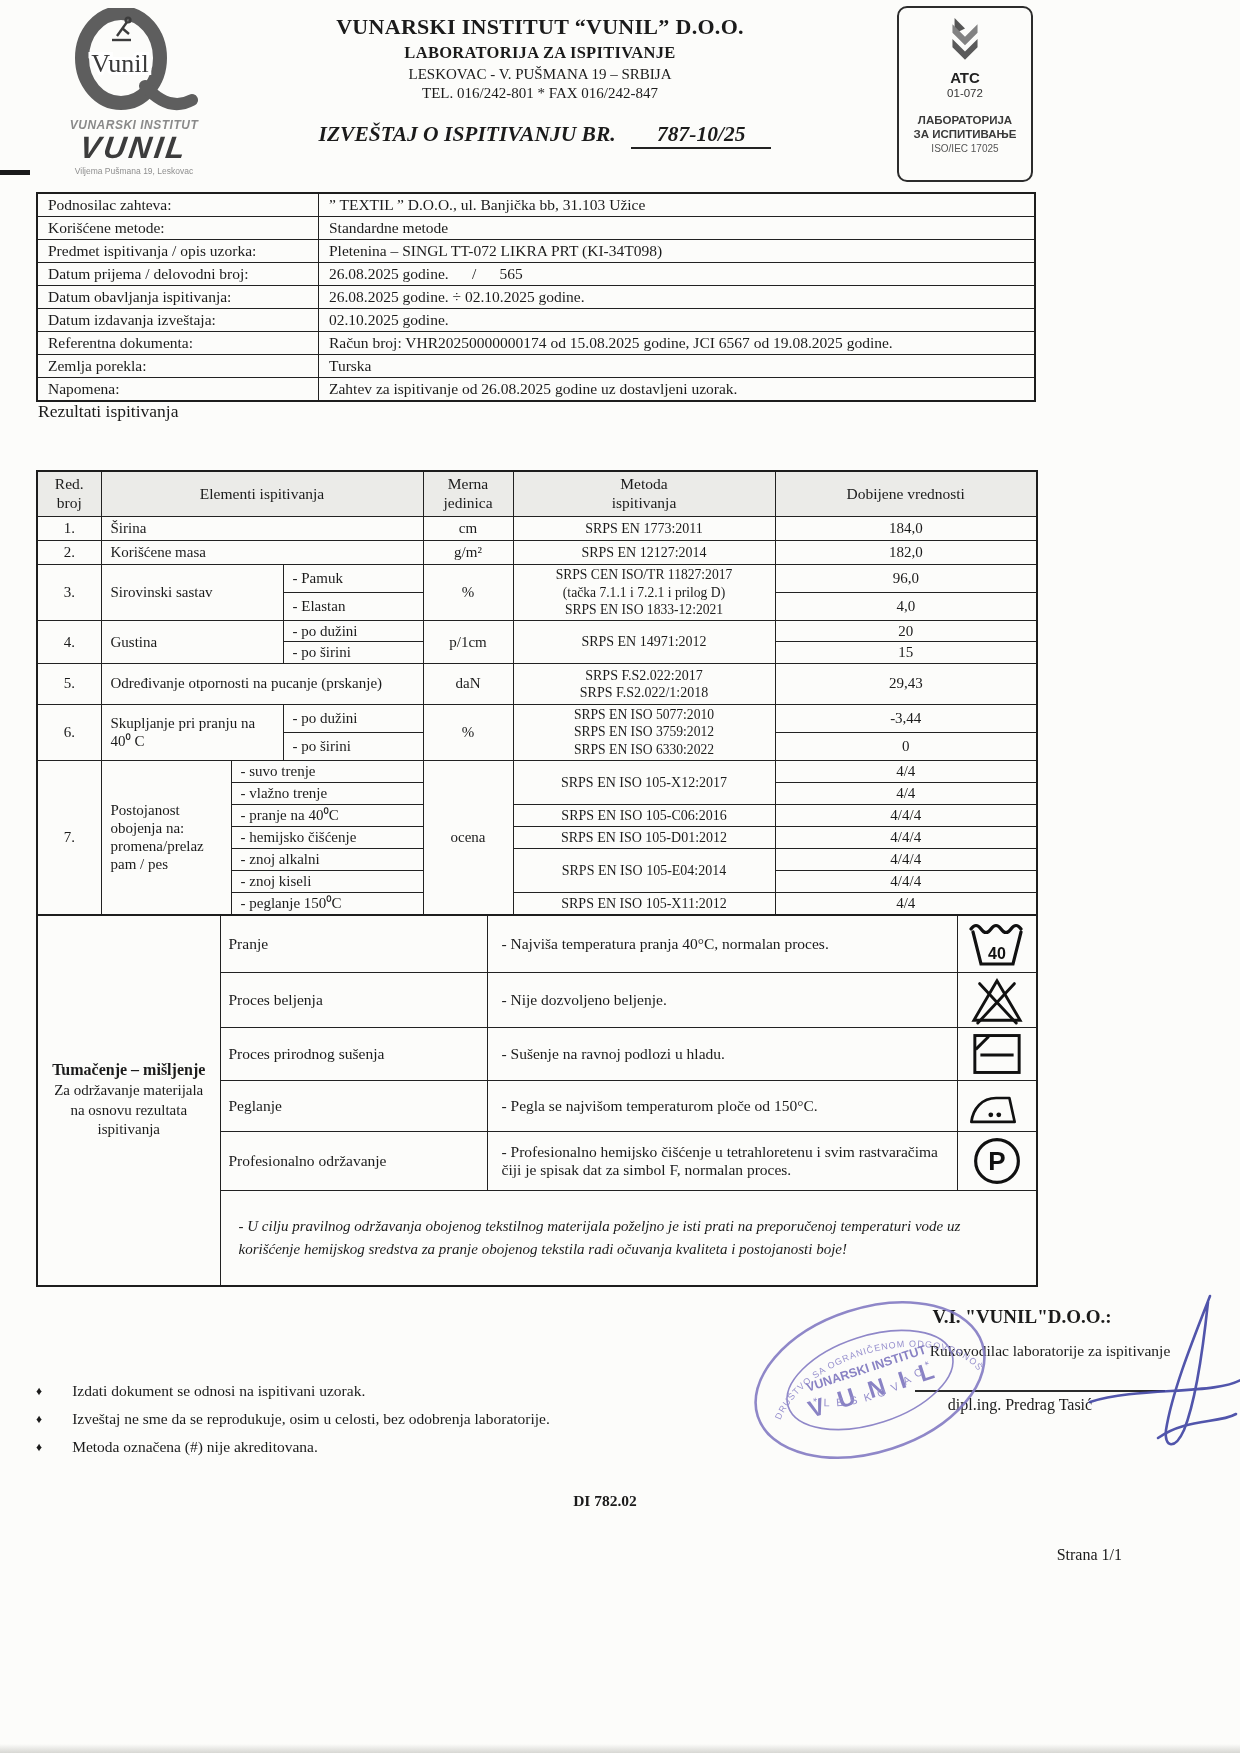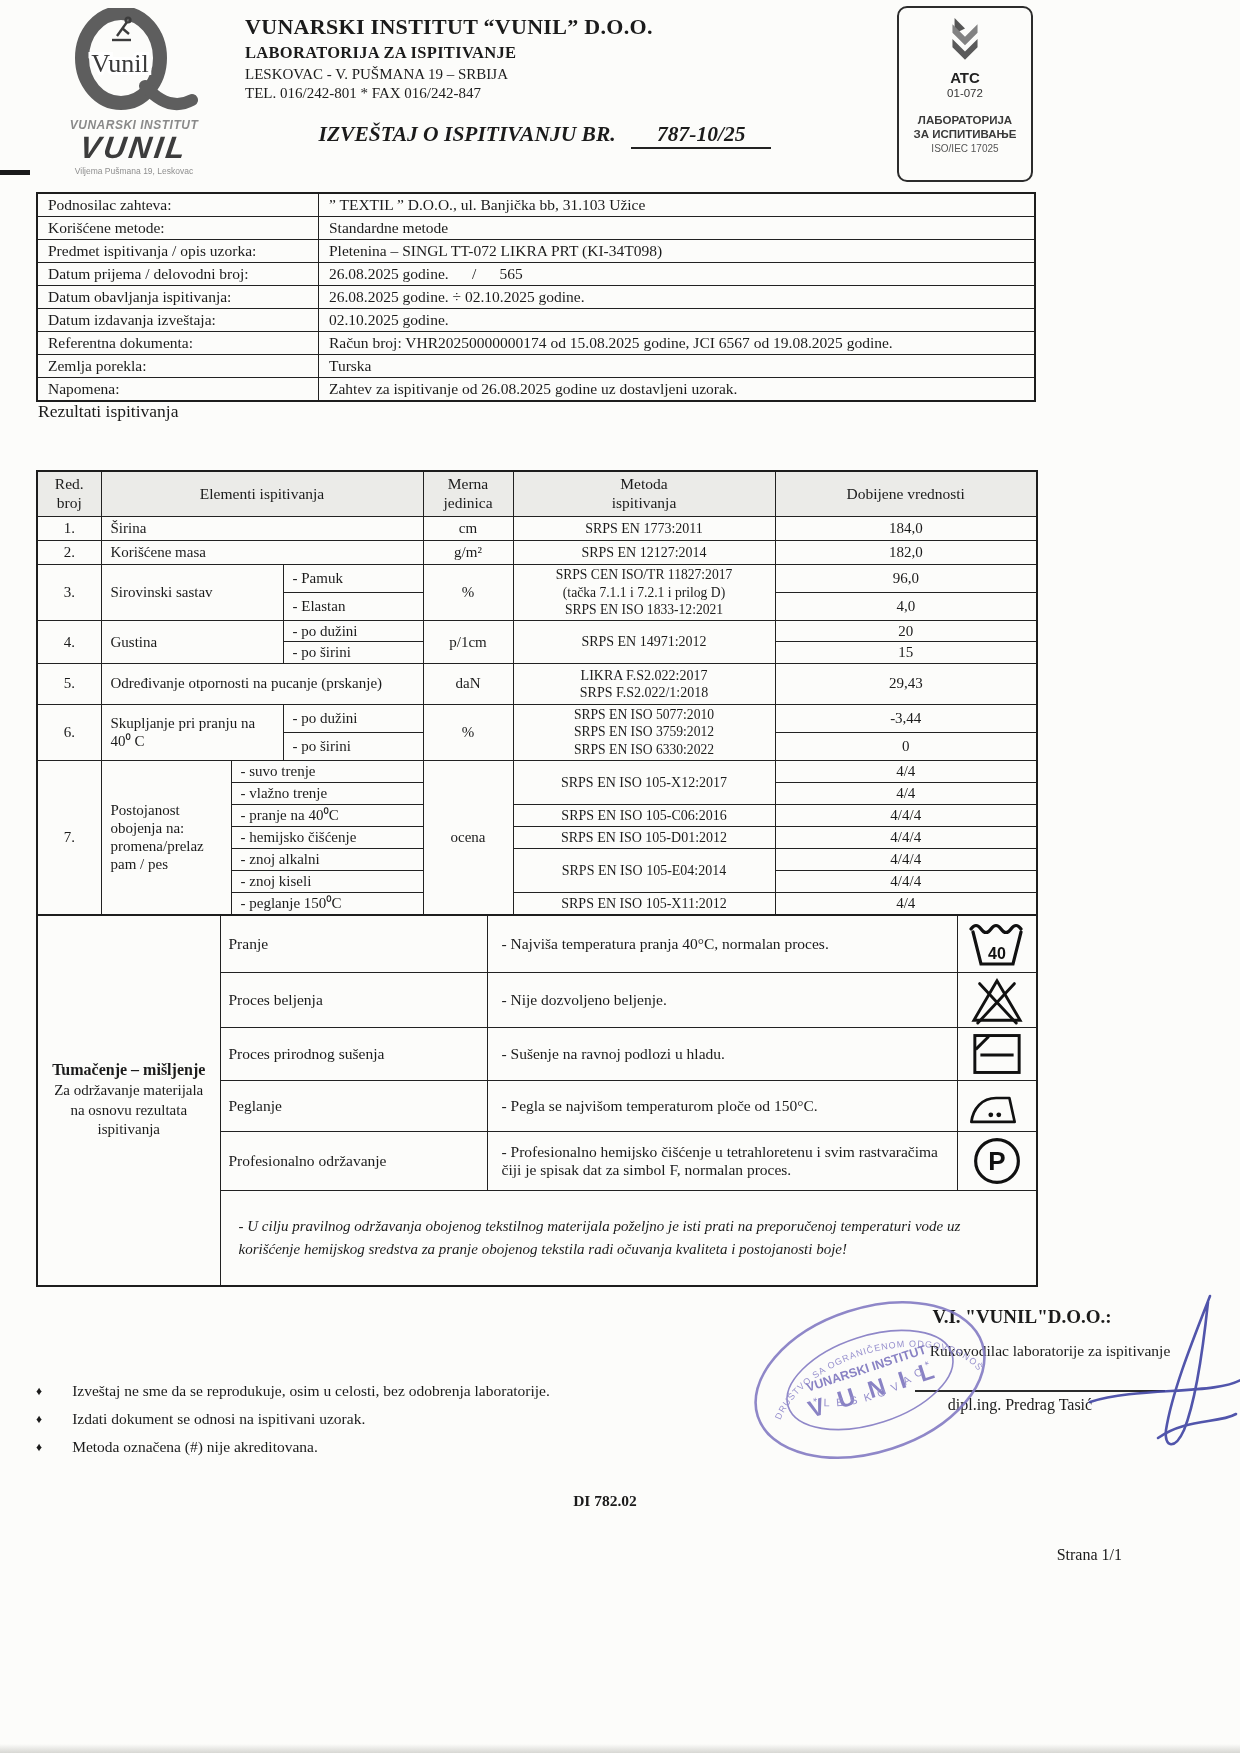--- a/index.html
+++ b/index.html
@@ -5,21 +5,21 @@
   html,body{margin:0;padding:0;background:#e9e9e6;}
   .page{position:relative;width:1240px;height:1753px;margin:0 auto;background:#fcfcfa;
         overflow:hidden;font-family:"Liberation Serif",serif;color:#1b1b1b;}
   
   .hdr-logo{position:absolute;left:46px;top:8px;width:176px;text-align:center;}
   .hdr-logo .inst{font-family:"Liberation Sans",sans-serif;font-style:italic;font-weight:bold;
                   font-size:12px;color:#8a8a8a;letter-spacing:.5px;margin-top:2px;}
   .hdr-logo .brand{font-family:"Liberation Sans",sans-serif;font-style:italic;font-weight:900;
                    font-size:31px;color:#3c3c3c;letter-spacing:3px;transform:skewX(-8deg);line-height:1;}
   .hdr-logo .laddr{font-family:"Liberation Sans",sans-serif;font-size:8.5px;color:#8f8f8f;margin-top:3px;}
-  .hdr-center{position:absolute;left:245px;top:14px;width:590px;text-align:left;}
+  .hdr-center{position:absolute;left:245px;top:14px;width:590px;text-align:center;}
   .hdr-center .org{font-size:22px;font-weight:bold;letter-spacing:.3px;}
   .hdr-center .lab{font-size:16.5px;font-weight:bold;margin-top:3px;letter-spacing:.3px;}
   .hdr-center .addr{font-size:15px;margin-top:3px;}
   .hdr-center .tel{font-size:15px;margin-top:2px;}
   .title-row{position:absolute;left:245px;top:122px;width:600px;text-align:center;
              font-size:21.5px;font-weight:bold;font-style:italic;}
   .title-row .no{border-bottom:2.5px solid #222;padding:0 26px 1px 26px;margin-left:10px;}
   .atc{position:absolute;left:897px;top:6px;width:132px;height:172px;border:2.2px solid #2c2c2c;
        border-radius:10px;text-align:center;font-family:"Liberation Sans",sans-serif;}
   .atc .nm{font-weight:bold;font-size:15px;color:#222;margin-top:1px;}
@@ -236,21 +236,21 @@
     </tr>
     <tr class="h18">
       <td class="l">- po širini</td>
       <td>15</td>
     </tr>
     <tr class="h40">
       <td>5.</td>
       <td colspan="3" class="l">Određivanje otpornosti na pucanje (prskanje)</td>
       <td>daN</td>
       <td class="meth">
-              <div>LIKRA F.S2.022:2017</div>
+              <div>SRPS F.S2.022:2017</div>
               <div>SRPS F.S2.022/1:2018</div>
             </td>
       <td>29,43</td>
     </tr>
     <tr class="h27">
       <td rowspan="2">6.</td>
       <td rowspan="2" colspan="2" class="l">Skupljanje pri pranju na 40⁰ C</td>
       <td class="l">- po dužini</td>
       <td rowspan="2">%</td>
       <td rowspan="2" class="m3">
@@ -405,22 +405,22 @@
       </text>
     </g>
     <g stroke="#4347a5" stroke-width="2.6" fill="none" opacity="0.92" stroke-linecap="round">
       <path d="M540 8 C522 54 502 104 496 142 C494 160 505 162 514 142 C527 110 534 52 538 14"></path>
       <path d="M420 114 C470 98 548 108 574 90"></path>
       <path d="M488 150 C516 130 548 136 566 126"></path>
     </g>
   </svg>
 
   <ul class="bullets">
+    <li>Izdati dokument se odnosi na ispitivani uzorak.</li>
     <li>Izveštaj ne sme da se reprodukuje, osim u celosti, bez odobrenja laboratorije.</li>
-    <li>Izdati dokument se odnosi na ispitivani uzorak.</li>
     <li>Metoda označena (#) nije akreditovana.</li>
   </ul>
 
   <div class="doc-id">DI 782.02</div>
   <div class="page-no">Strana 1/1</div>
 
   <div class="art-dash"></div>
   <div class="art-bottom"></div>
 </div>
 

